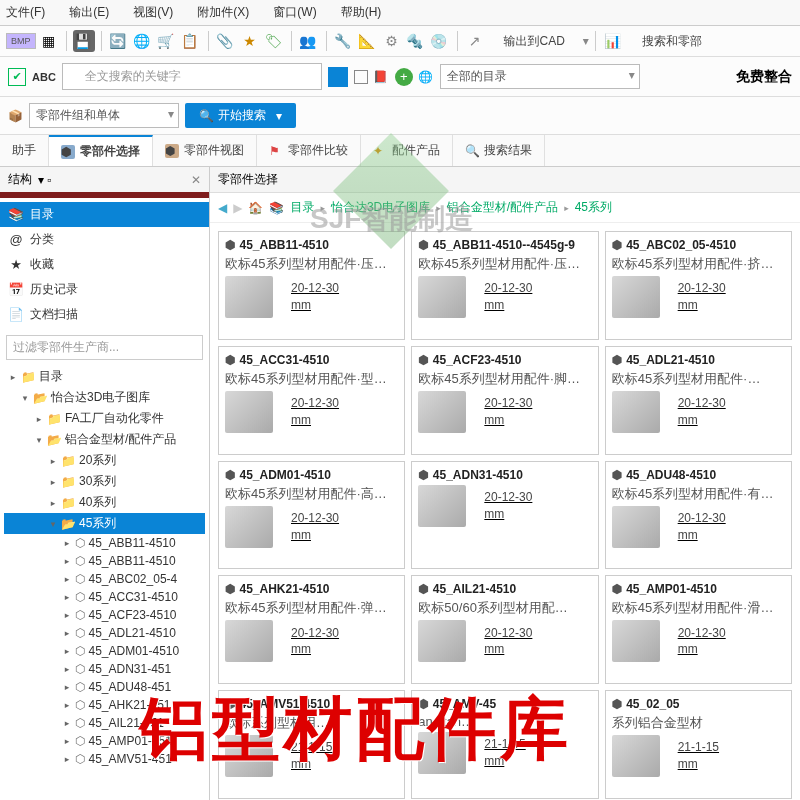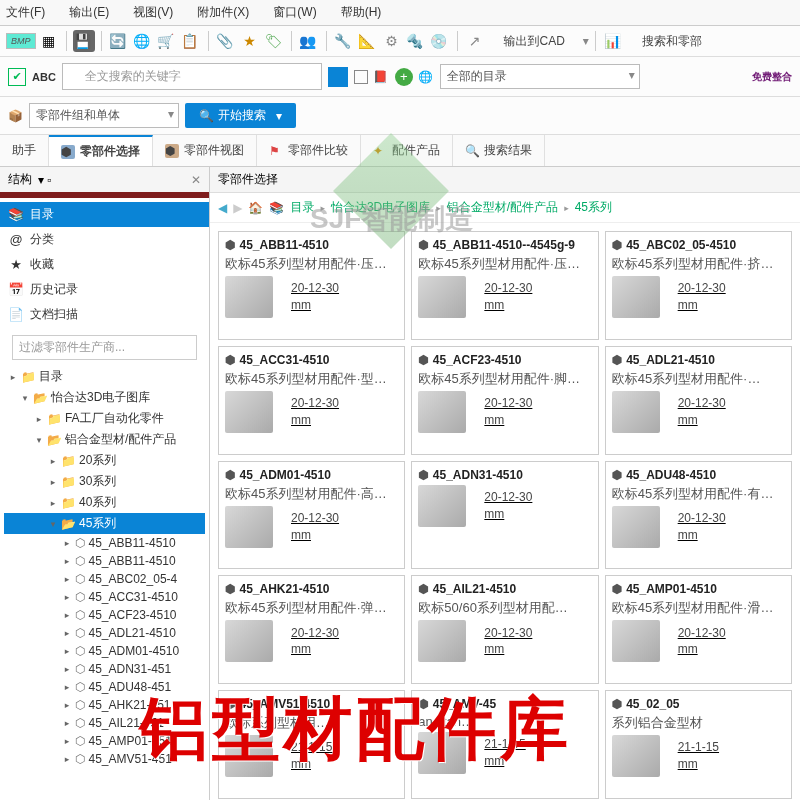--- a/index.html
+++ b/index.html
@@ -2,46 +2,46 @@
 <html><head>
 <meta charset="utf-8">
 <style>
 * { box-sizing: border-box; margin: 0; padding: 0; font-family: "Microsoft YaHei", Arial, sans-serif; font-size: 12px; }
 body { background: #f0f0f0; width: 800px; height: 800px; overflow: hidden; position: relative; }
 .menubar { background: #f8f8f8; padding: 4px 6px; display: flex; gap: 24px; border-bottom: 1px solid #ccc; }
 .menubar span { color: #333; }
 .toolbar { background: #fcfcfc; padding: 4px 6px; display: flex; align-items: center; gap: 2px; border-bottom: 1px solid #ddd; flex-wrap: nowrap; overflow: hidden; }
 .toolbar .ico { width: 22px; height: 22px; display: inline-flex; align-items: center; justify-content: center; border-radius: 3px; font-size: 14px; }
 .toolbar .sep { width: 1px; height: 20px; background: #ccc; margin: 0 4px; }
-.bmp { border: 1px solid #bbb; padding: 2px 4px; font-size: 9px; color: #555; background: #5eead4; font-style: italic; }
+.bmp { border: 1px solid #bbb; padding: 2px 4px; font-size: 9px; color: #555; background: #c4b5fd; }
 .cad-label { color: #444; margin: 0 16px; }
 .searchbar { background: #fcfcfc; padding: 6px 8px; display: flex; align-items: center; gap: 6px; border-bottom: 1px solid #ddd; }
 .chk { width: 18px; height: 18px; border: 1px solid #0b5; display: inline-flex; align-items: center; justify-content: center; color: #0b5; font-size: 11px; }
 .abc { font-weight: bold; font-size: 11px; color: #333; }
 .txtinput { flex: 1; max-width: 260px; border: 1px solid #bbb; padding: 4px 22px; color: #999; background: #fff; }
 .bluesq { width: 20px; height: 20px; background: #0a84d6; }
 .plus { width: 18px; height: 18px; border-radius: 50%; background: #4a4; color: #fff; display: flex; align-items: center; justify-content: center; font-size: 13px; }
 .drop { border: 1px solid #bbb; padding: 3px 20px 3px 6px; background: #fff; color: #555; position: relative; }
 .drop::after { content: '▾'; position: absolute; right: 4px; color: #888; }
-.link-blue { color: #701a75; font-weight: bold; font-size: 10px; margin-left: auto; }
+.link-blue { color: #000000; font-weight: bold; font-size: 14px; margin-left: auto; }
 .searchbar2 { background: #fcfcfc; padding: 6px 8px; display: flex; align-items: center; gap: 6px; border-bottom: 1px solid #ddd; }
 .btn-blue { background: #0a84d6; color: #fff; padding: 4px 14px; border-radius: 2px; display: flex; align-items: center; gap: 4px; }
 .tabbar { background: #fafafa; display: flex; border-bottom: 1px solid #ccc; }
 .tab { padding: 6px 12px; display: flex; align-items: center; gap: 5px; color: #444; border-right: 1px solid #e0e0e0; }
 .tab.active { background: #fff; border-top: 2px solid #0a84d6; font-weight: bold; }
 .tab .ti { width: 14px; height: 14px; border-radius: 2px; }
 .content { display: flex; height: calc(100% - 160px); }
 .sidebar { width: 210px; background: #fff; border-right: 1px solid #ccc; display: flex; flex-direction: column; overflow: hidden; }
 .side-hdr { padding: 4px 8px; border-bottom: 6px solid #7f1d1d; display: flex; align-items: center; gap: 6px; background: #f5f5f5; }
 .side-hdr .close { margin-left: auto; color: #888; }
 .navlist { padding: 4px 0; }
 .navitem { padding: 4px 8px; display: flex; align-items: center; gap: 6px; color: #333; }
 .navitem.sel { background: #0a84d6; color: #fff; }
 .navitem .ni { width: 16px; height: 16px; display: inline-flex; align-items: center; justify-content: center; font-size: 13px; }
-.filter { border: 1px solid #ccc; margin: 4px 12px; padding: 3px 6px; color: #999; background: #fff; }
+.filter { border: 1px solid #ccc; margin: 4px 6px; padding: 3px 6px; color: #999; background: #fff; }
 .tree { flex: 1; overflow: auto; padding: 2px 4px; }
 .tn { padding: 2px 0 2px 4px; display: flex; align-items: center; gap: 3px; color: #333; white-space: nowrap; }
 .tn .tg { width: 10px; text-align: center; color: #666; font-size: 9px; }
 .tn .fold { color: #4a90d9; }
 .tn .cube { color: #777; }
 .tn.sel { background: #0a84d6; color: #fff; }
 .ind1 { padding-left: 16px; } .ind2 { padding-left: 30px; } .ind3 { padding-left: 44px; } .ind4 { padding-left: 58px; }
 .main { flex: 1; background: #fff; display: flex; flex-direction: column; overflow: hidden; }
 .main-hdr { padding: 4px 8px; border-bottom: 1px solid #ddd; background: #f5f5f5; }
 .bcrumb { padding: 6px 8px; display: flex; align-items: center; gap: 6px; border-bottom: 1px solid #eee; color: #0a6; flex-wrap: wrap; }

